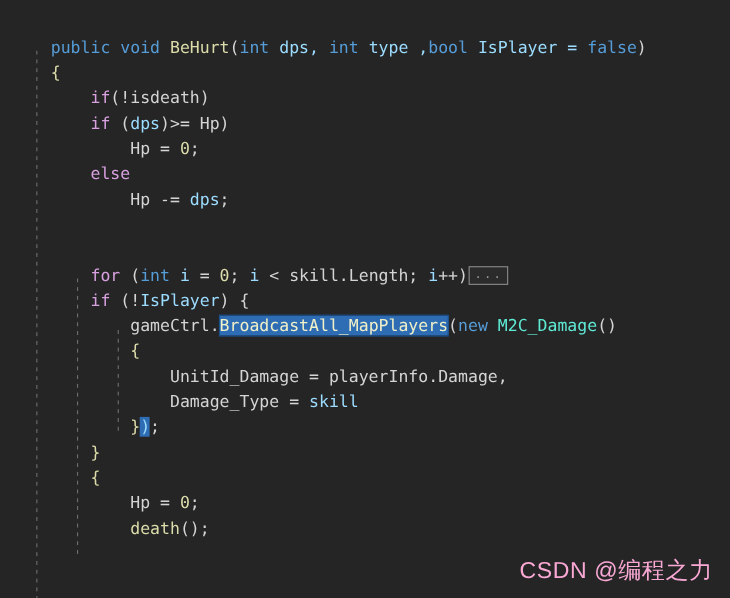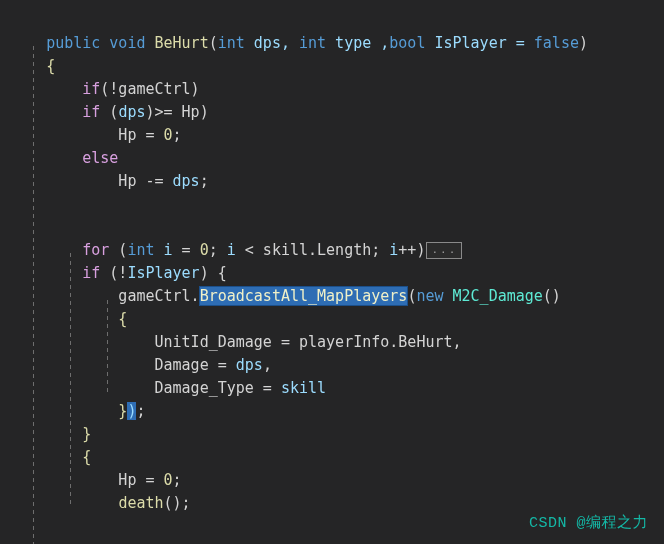--- a/index.html
+++ b/index.html
@@ -95,23 +95,23 @@
     margin-left: 1px;
     vertical-align: 2px;
     letter-spacing: 2px;
   }
 
   
   #watermark {
     position: absolute;
     right: 16px;
     bottom: 12px;
-    color: #14b8a6;
-    font-size: 15px;
-    font-family: Liberation Mono, monospace;
+    color: #f9a8d4;
+    font-size: 21px;
+    font-family: Liberation Sans, sans-serif;
     letter-spacing: 0.5px;
     white-space: nowrap;
   }
 </style>
 </head>
 <body>
 
 <div id="editor">
 
   <div class="guide" style="left:33px; top:46px; height:498px;"></div>
@@ -121,21 +121,21 @@
 
   <div class="line">
     <span class="kw">public</span><span class="pn"> </span><span class="kw">void</span><span class="pn"> </span><span class="mth">BeHurt</span><span class="pn">(</span><span class="kw">int</span><span class="par"> dps, </span><span class="kw">int</span><span class="par"> type ,</span><span class="kw">bool</span><span class="par"> IsPlayer = </span><span class="kw">false</span><span class="pn">)</span>
   </div>
 
   <div class="line">
     <span class="brc">{</span>
   </div>
 
   <div class="line">
-    <span class="pn">    </span><span class="ctl">if</span><span class="id">(!gameCtrl)</span>
+    <span class="pn">    </span><span class="ctl">if</span><span class="id">(!isdeath)</span>
   </div>
 
   <div class="line">
     <span class="pn">    </span><span class="ctl">if</span><span class="pn"> (</span><span class="par">dps</span><span class="id">)&gt;= Hp)</span>
   </div>
 
   <div class="line">
     <span class="id">        Hp = </span><span class="num">0</span><span class="pn">;</span>
   </div>
 
@@ -166,26 +166,23 @@
 
   <div class="line">
     <span class="id">        gameCtrl.</span><span class="sel">BroadcastAll_MapPlayers</span><span class="caret"></span><span class="pn">(</span><span class="kw">new</span><span class="pn"> </span><span class="typ">M2C_Damage</span><span class="pn">()</span>
   </div>
 
   <div class="line">
     <span class="brc">        {</span>
   </div>
 
   <div class="line">
-    <span class="id">            UnitId_Damage = playerInfo.BeHurt,</span>
-  </div>
-
-  <div class="line">
-    <span class="id">            Damage = </span><span class="par">dps</span><span class="pn">,</span>
-  </div>
+    <span class="id">            UnitId_Damage = playerInfo.Damage,</span>
+  </div>
+
 
   <div class="line">
     <span class="id">            Damage_Type = </span><span class="par">skill</span>
   </div>
 
   <div class="line">
     <span class="brc">        }</span><span class="bmatch">)</span><span class="pn">;</span>
   </div>
 
   <div class="line">

